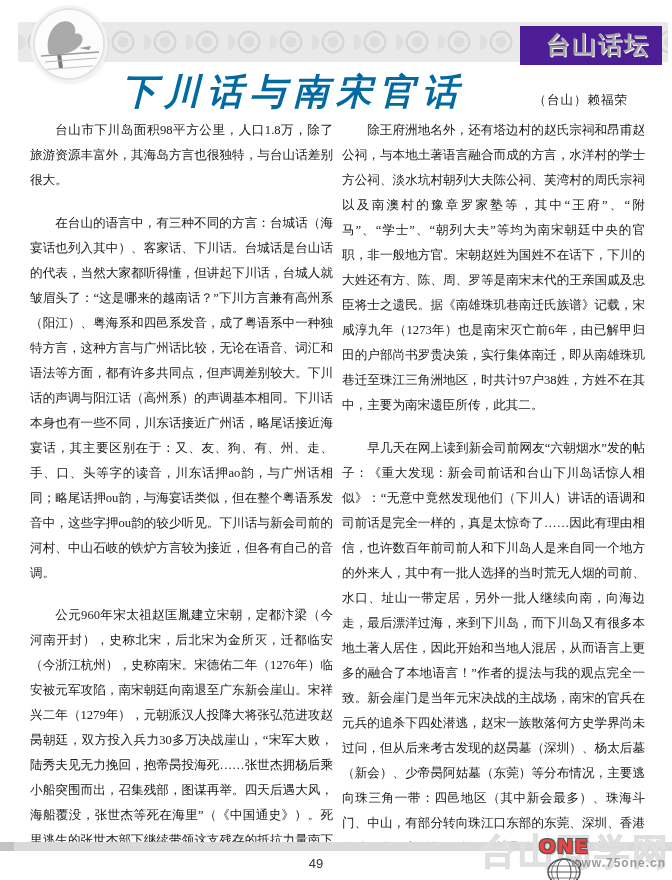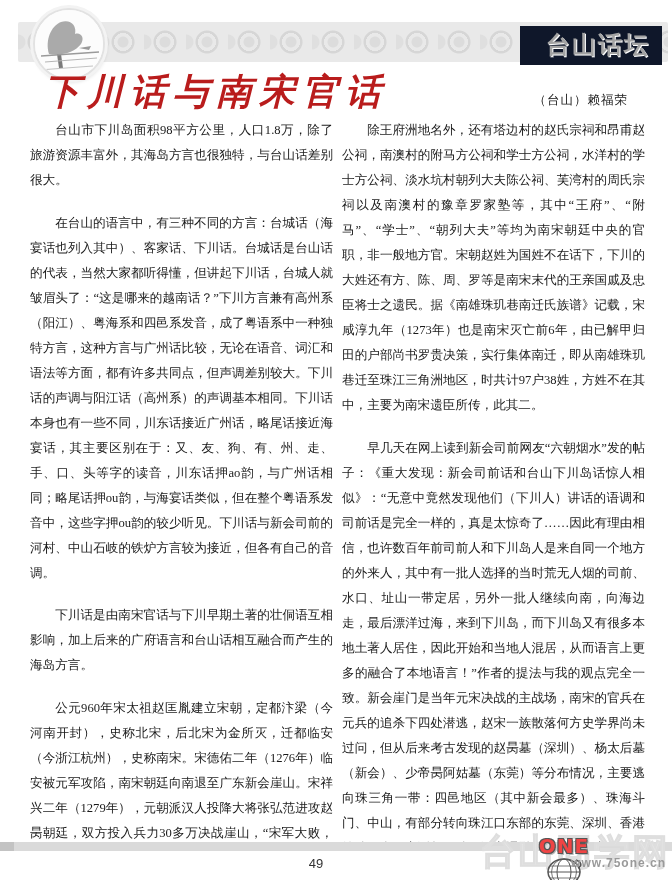--- a/index.html
+++ b/index.html
@@ -24,32 +24,32 @@
   }
   .vignette{
     position:absolute;left:33px;top:8px;width:68px;height:68px;border-radius:50%;
     background:#fdfdfd;border:2px solid #e2e2e2;
     box-shadow:0 0 0 3px #f3f3f3, 1px 2px 4px rgba(0,0,0,.18);
     overflow:hidden;
   }
   .vignette svg{display:block;width:100%;height:100%;}
   .masthead{
     position:absolute;right:10px;top:26px;
-    background:#0f172a;padding:3px 12px 4px 26px;
+    background:#4c1d95;padding:3px 12px 4px 26px;
     font-family:"Liberation Sans","DejaVu Sans",sans-serif;
     font-weight:bold;font-size:24px;letter-spacing:2px;color:#a3a3a3;
     text-shadow:1px 1px 0 #ffffff;
   }
 
   
   .title-row{position:absolute;left:0;top:68px;width:672px;height:48px;}
   .article-title{
-    position:absolute;left:0;right:130px;top:0;margin:0;
+    position:absolute;left:0;right:130px;top:0;margin:0;text-align:center;
     font-size:36px;font-weight:bold;font-style:italic;letter-spacing:7px;
-    font-family:"DejaVu Serif","Liberation Serif",serif;color:#b91c1c;padding-left:44px;
+    font-family:"DejaVu Serif","Liberation Serif",serif;color:#0369a1;padding-left:44px;
   }
   .article-author{
     position:absolute;right:44px;top:24px;font-size:12.5px;color:#222;
     letter-spacing:1px;
     text-align:right;
   }
 
   
   .col{
     position:absolute;top:118px;height:726px;width:303px;
@@ -117,26 +117,25 @@
   <div class="masthead">台山话坛</div>
 
   <div class="title-row">
     <h1 class="article-title">下川话与南宋官话</h1>
     <span class="article-author">（台山）赖福荣</span>
   </div>
 
   <div class="col col-left">
     <p>台山市下川岛面积98平方公里，人口1.8万，除了旅游资源丰富外，其海岛方言也很独特，与台山话差别很大。</p>
     <p>在台山的语言中，有三种不同的方言：台城话（海宴话也列入其中）、客家话、下川话。台城话是台山话的代表，当然大家都听得懂，但讲起下川话，台城人就皱眉头了：“这是哪来的越南话？”下川方言兼有高州系（阳江）、粤海系和四邑系发音，成了粤语系中一种独特方言，这种方言与广州话比较，无论在语音、词汇和语法等方面，都有许多共同点，但声调差别较大。下川话的声调与阳江话（高州系）的声调基本相同。下川话本身也有一些不同，川东话接近广州话，略尾话接近海宴话，其主要区别在于：又、友、狗、有、州、走、手、口、头等字的读音，川东话押ao韵，与广州话相同；略尾话押ou韵，与海宴话类似，但在整个粤语系发音中，这些字押ou韵的较少听见。下川话与新会司前的河村、中山石岐的铁炉方言较为接近，但各有自己的音调。</p>
-    <p>下川话是由南宋官话与下川早期土著的壮侗语互相影响，加上后来的广府语言和台山话相互融合而产生的海岛方言。</p>
     <p>公元960年宋太祖赵匡胤建立宋朝，定都汴梁（今河南开封），史称北宋，后北宋为金所灭，迁都临安（今浙江杭州），史称南宋。宋德佑二年（1276年）临安被元军攻陷，南宋朝廷向南退至广东新会崖山。宋祥兴二年（1279年），元朝派汉人投降大将张弘范进攻赵昺朝廷，双方投入兵力30多万决战崖山，“宋军大败，陆秀夫见无力挽回，抱帝昺投海死……张世杰拥杨后乘小船突围而出，召集残部，图谋再举。四天后遇大风，海船覆没，张世杰等死在海里”（《中国通史》）。死里逃生的张世杰部下继续带领这支残存的抵抗力量南下到了下川岛的王府洲，建立南宋最后一个王府，王府洲由此而得名。大势已去的南宋残部后定居下川岛，给海岛带来先进的农耕文明和语言文化，他们站在中原皇家的角度，称大陆台山的语言为“蛮声话”，讲台山话的为“蛮声佬”或“蛮声婆”。南蛮是中国古代对南部部族的称呼，称两广为南蛮之地，是当时的所谓中原人看不起南部地区的蛮夷之人。直到现在，这种叫法还代代相传，“走”、“狗”等字的读音一如既往与普通话相似，押的是ou韵。称呼家公、家婆为“老爷”、“安人”，是典型的中原人标准称呼，“宋代自朝奉郎以上，其妻称安人”，“安人”称呼自宋徽宗始。这也好解释为什么上川、下川同为海岛，其语言相差这么远了。南宋的残兵败将没有登</p>
   </div>
 
   <div class="col col-right">
-    <p>除王府洲地名外，还有塔边村的赵氏宗祠和昂甫赵公祠，南澳村的附马方公祠和学士方公祠，水洋村的学士方公祠、淡水坑村朝列大夫陈公祠、芙湾村的周氏宗祠以及南澳村的豫章罗家塾等，其中“王府”、“附马”、“学士”、“朝列大夫”等均为南宋朝廷中央的官职，非一般地方官。宋朝赵姓为国姓不在话下，下川的大姓还有方、陈、周、罗等是南宋末代的王亲国戚及忠臣将士之遗民。据《南雄珠玑巷南迁氏族谱》记载，宋咸淳九年（1273年）也是南宋灭亡前6年，由已解甲归田的户部尚书罗贵决策，实行集体南迁，即从南雄珠玑巷迁至珠江三角洲地区，时共计97户38姓，方姓不在其中，主要为南宋遗臣所传，此其二。</p>
+    <p>除王府洲地名外，还有塔边村的赵氏宗祠和昂甫赵公祠，与本地土著语言融合而成的方言，水洋村的学士方公祠、淡水坑村朝列大夫陈公祠、芙湾村的周氏宗祠以及南澳村的豫章罗家塾等，其中“王府”、“附马”、“学士”、“朝列大夫”等均为南宋朝廷中央的官职，非一般地方官。宋朝赵姓为国姓不在话下，下川的大姓还有方、陈、周、罗等是南宋末代的王亲国戚及忠臣将士之遗民。据《南雄珠玑巷南迁氏族谱》记载，宋咸淳九年（1273年）也是南宋灭亡前6年，由已解甲归田的户部尚书罗贵决策，实行集体南迁，即从南雄珠玑巷迁至珠江三角洲地区，时共计97户38姓，方姓不在其中，主要为南宋遗臣所传，此其二。</p>
     <p>早几天在网上读到新会司前网友“六朝烟水”发的帖子：《重大发现：新会司前话和台山下川岛话惊人相似》：“无意中竟然发现他们（下川人）讲话的语调和司前话是完全一样的，真是太惊奇了……因此有理由相信，也许数百年前司前人和下川岛人是来自同一个地方的外来人，其中有一批人选择的当时荒无人烟的司前、水口、址山一带定居，另外一批人继续向南，向海边走，最后漂洋过海，来到下川岛，而下川岛又有很多本地土著人居住，因此开始和当地人混居，从而语言上更多的融合了本地语言！”作者的提法与我的观点完全一致。新会崖门是当年元宋决战的主战场，南宋的官兵在元兵的追杀下四处潜逃，赵宋一族散落何方史学界尚未过问，但从后来考古发现的赵昺墓（深圳）、杨太后墓（新会）、少帝昺阿姑墓（东莞）等分布情况，主要逃向珠三角一带：四邑地区（其中新会最多）、珠海斗门、中山，有部分转向珠江口东部的东莞、深圳、香港等地，中原官话与各地的语言通融形成地方方言，但珠江三角洲地域相连、流动性强，其语言特点也逐渐趋向广府话。而下川岛独居一隅，茫茫大海，妨碍了这块土地上的人民与外界交往，作为思想交流工具的语言，经过不断分化和整合，使主导的和潜流在日常生活中互为消长或彼此平衡，从而形成了今天下川的独特方言。</p>
 
   </div>
 
   <div class="divider-bar"></div>
   <div class="page-number">49</div>
 
   <div class="watermark">
     <span class="wm-site">台山同学网</span>
     <div class="one-logo">

